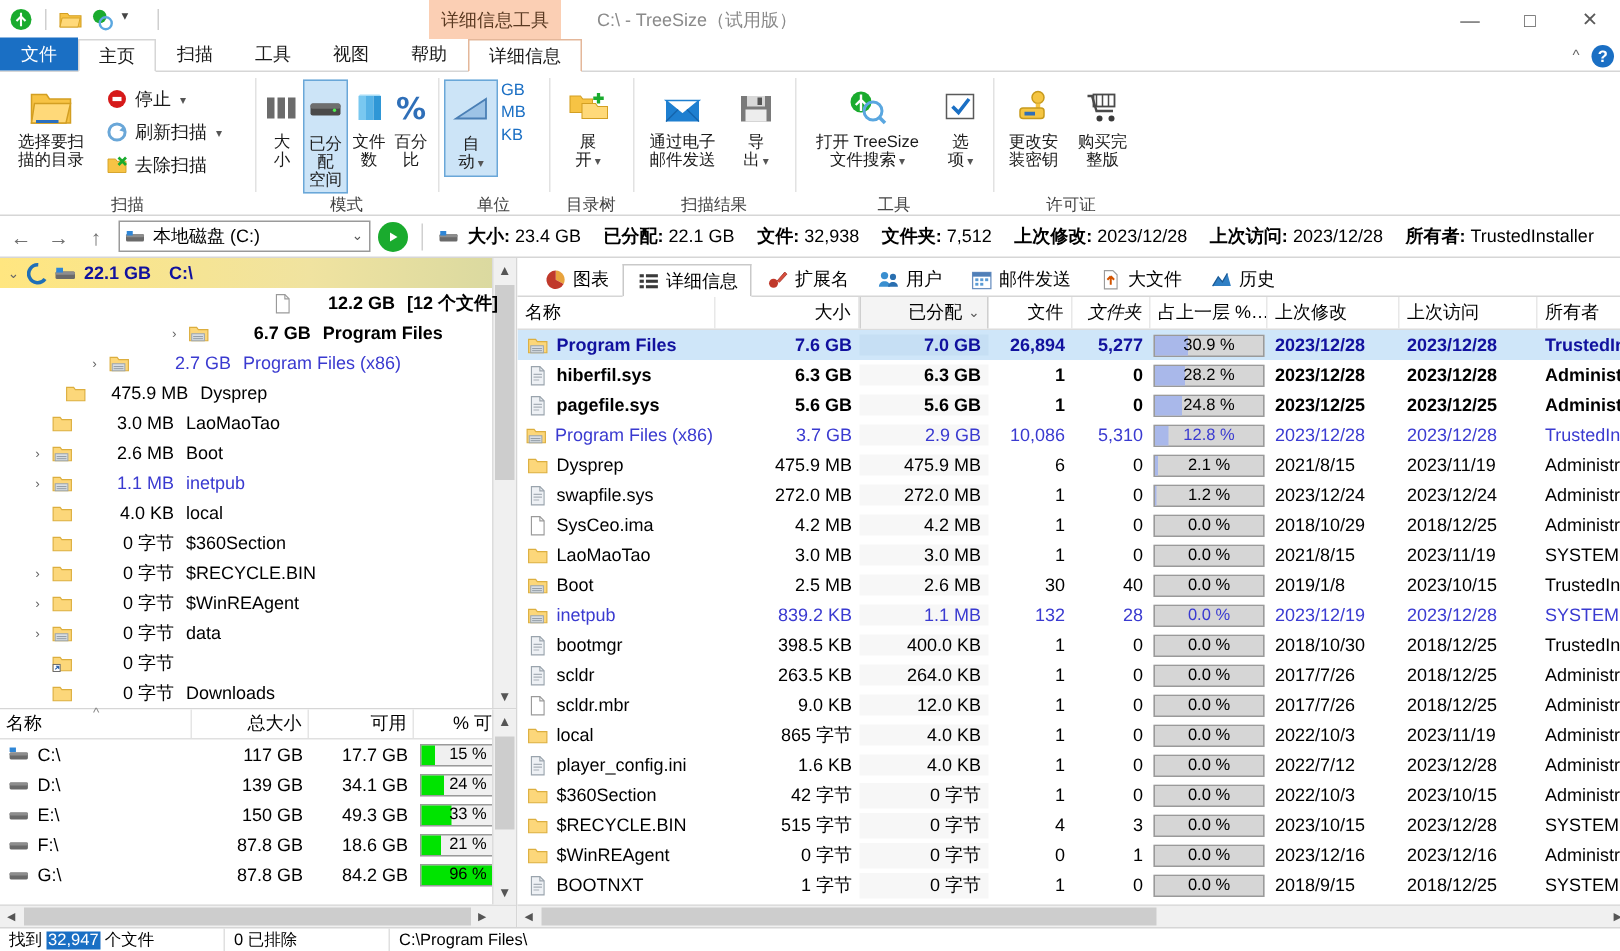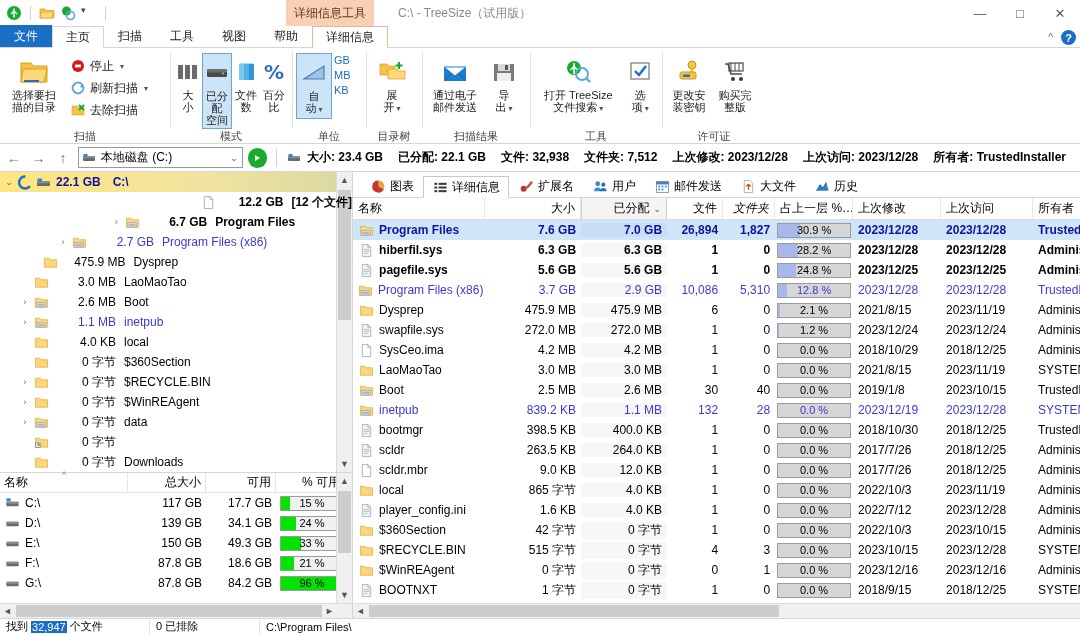--- a/index.html
+++ b/index.html
@@ -61,21 +61,21 @@
   
   .addrbar { height:28px; display:flex; align-items:center; gap:5px; padding:0 4px; background:#fff; border-bottom:1px solid #d6d6d6; }
   .navbtn { width:20px; height:20px; display:flex; align-items:center; justify-content:center; color:#707070; font-size:14px; }
   .pathbox { width:168px; height:21px; border:1px solid #9a9a9a; background:#fff; display:flex; align-items:center; padding:0 2px; gap:4px; font-size:12px; }
   .pathbox .pb-text { flex:1; overflow:hidden; white-space:nowrap; }
   .pathbox .pb-chev { color:#555; font-size:9px; padding-right:2px; }
   .gobtn { width:20px; height:20px; border-radius:50%; background:#1aab2e; display:flex; align-items:center; justify-content:center; }
   .vbar { width:1px; height:18px; background:#d0d0d0; margin:0 4px; }
   .infoitem { font-size:12px; white-space:nowrap; margin-right:10px; }
   .infoitem b { font-weight:bold; }
-  .infoitem span.v { font-weight:bold; }
+  .infoitem span.v { font-weight:normal; }
 
   
   .main { flex:1; display:flex; min-height:0; }
   .leftcol { width:360px; display:flex; flex-direction:column; min-height:0; border-right:1px solid #d6d6d6; }
   .rightcol { flex:1; display:flex; flex-direction:column; min-height:0; }
 
   
   .tree { height:300px; position:relative; overflow:hidden; background:#fff; }
   .treerow { height:20px; display:flex; align-items:center; font-size:12px; white-space:nowrap; position:relative; }
   .treerow.root { background:linear-gradient(to right,#ffe680 0%,#f0e3a0 60%,#d8d8a0 100%); }
@@ -470,21 +470,21 @@
               <svg width="15" height="15" viewBox="0 0 15 15">
                 <rect x="1" y="6" width="13" height="5" rx="1" fill="#6a6a6a"></rect>
                 <rect x="1" y="6" width="13" height="2.2" rx="1" fill="#8d8d8d"></rect>
                 <rect x="1.5" y="3.5" width="4.5" height="3.2" fill="#2f86d6"></rect>
               </svg>
             </span>
           <span class="b navy" style="margin-left:4px">22.1 GB</span>
           <span class="b navy" style="margin-left:12px">C:\</span>
         </div>
         <div id="tree-items">
-            <div class="treerow" style="padding-left: 22px;">
+            <div class="treerow" style="padding-left: 2px;">
               <div class="bar-bg" style="width:163.4px"></div>
               <span class="tw-exp"></span>
               <span class="tw-ico">
                 <svg width="15" height="15" viewBox="0 0 16 16">
                   <path d="M3.5 1.5h6l3 3V14.5h-9z" fill="#fff" stroke="#9a9a9a" stroke-width=".8"></path>
                   <path d="M9.5 1.5v3h3" fill="none" stroke="#9a9a9a" stroke-width=".8"></path>
                 </svg>
               </span>
               <span class="tw-size b ">12.2 GB</span>
               <span class="tw-name b ">[12 个文件]</span>
@@ -881,21 +881,21 @@
                     <path d="M1.5 3.5h5l1.2 1.6H14.5V13H1.5z" fill="#fcd77a" stroke="#dcae3e" stroke-width=".8"></path>
                     <rect x="3" y="8" width="9" height="5" fill="#d8dde3" stroke="#9aa4ad" stroke-width=".7"></rect>
                     <path d="M4 10h7 M4 11.5h7" stroke="#8f99a3" stroke-width=".7"></path>
                   </svg>
                 </span>
          <span>Program Files</span>
        </div>
        <div class="g-c r b navy" style="width:96px">7.6 GB</div>
        <div class="g-c r alloc b navy" style="width:86px">7.0 GB</div>
        <div class="g-c r b navy" style="width:56px">26,894</div>
-       <div class="g-c r b navy" style="width:52px">1,827</div>
+       <div class="g-c r b navy" style="width:52px">5,277</div>
        <div class="g-c" style="width:78px;padding:0 2px">
          <div class="pcell">
            <div class="pfill" style="width:30.9%"></div>
            <div class="ptext ">30.9 %</div>
          </div>
        </div>
        <div class="g-c b navy" style="width:88px">2023/12/28</div>
        <div class="g-c b navy" style="width:92px">2023/12/28</div>
        <div class="g-c b navy" style="width:76px">TrustedIn</div>
             </div>

